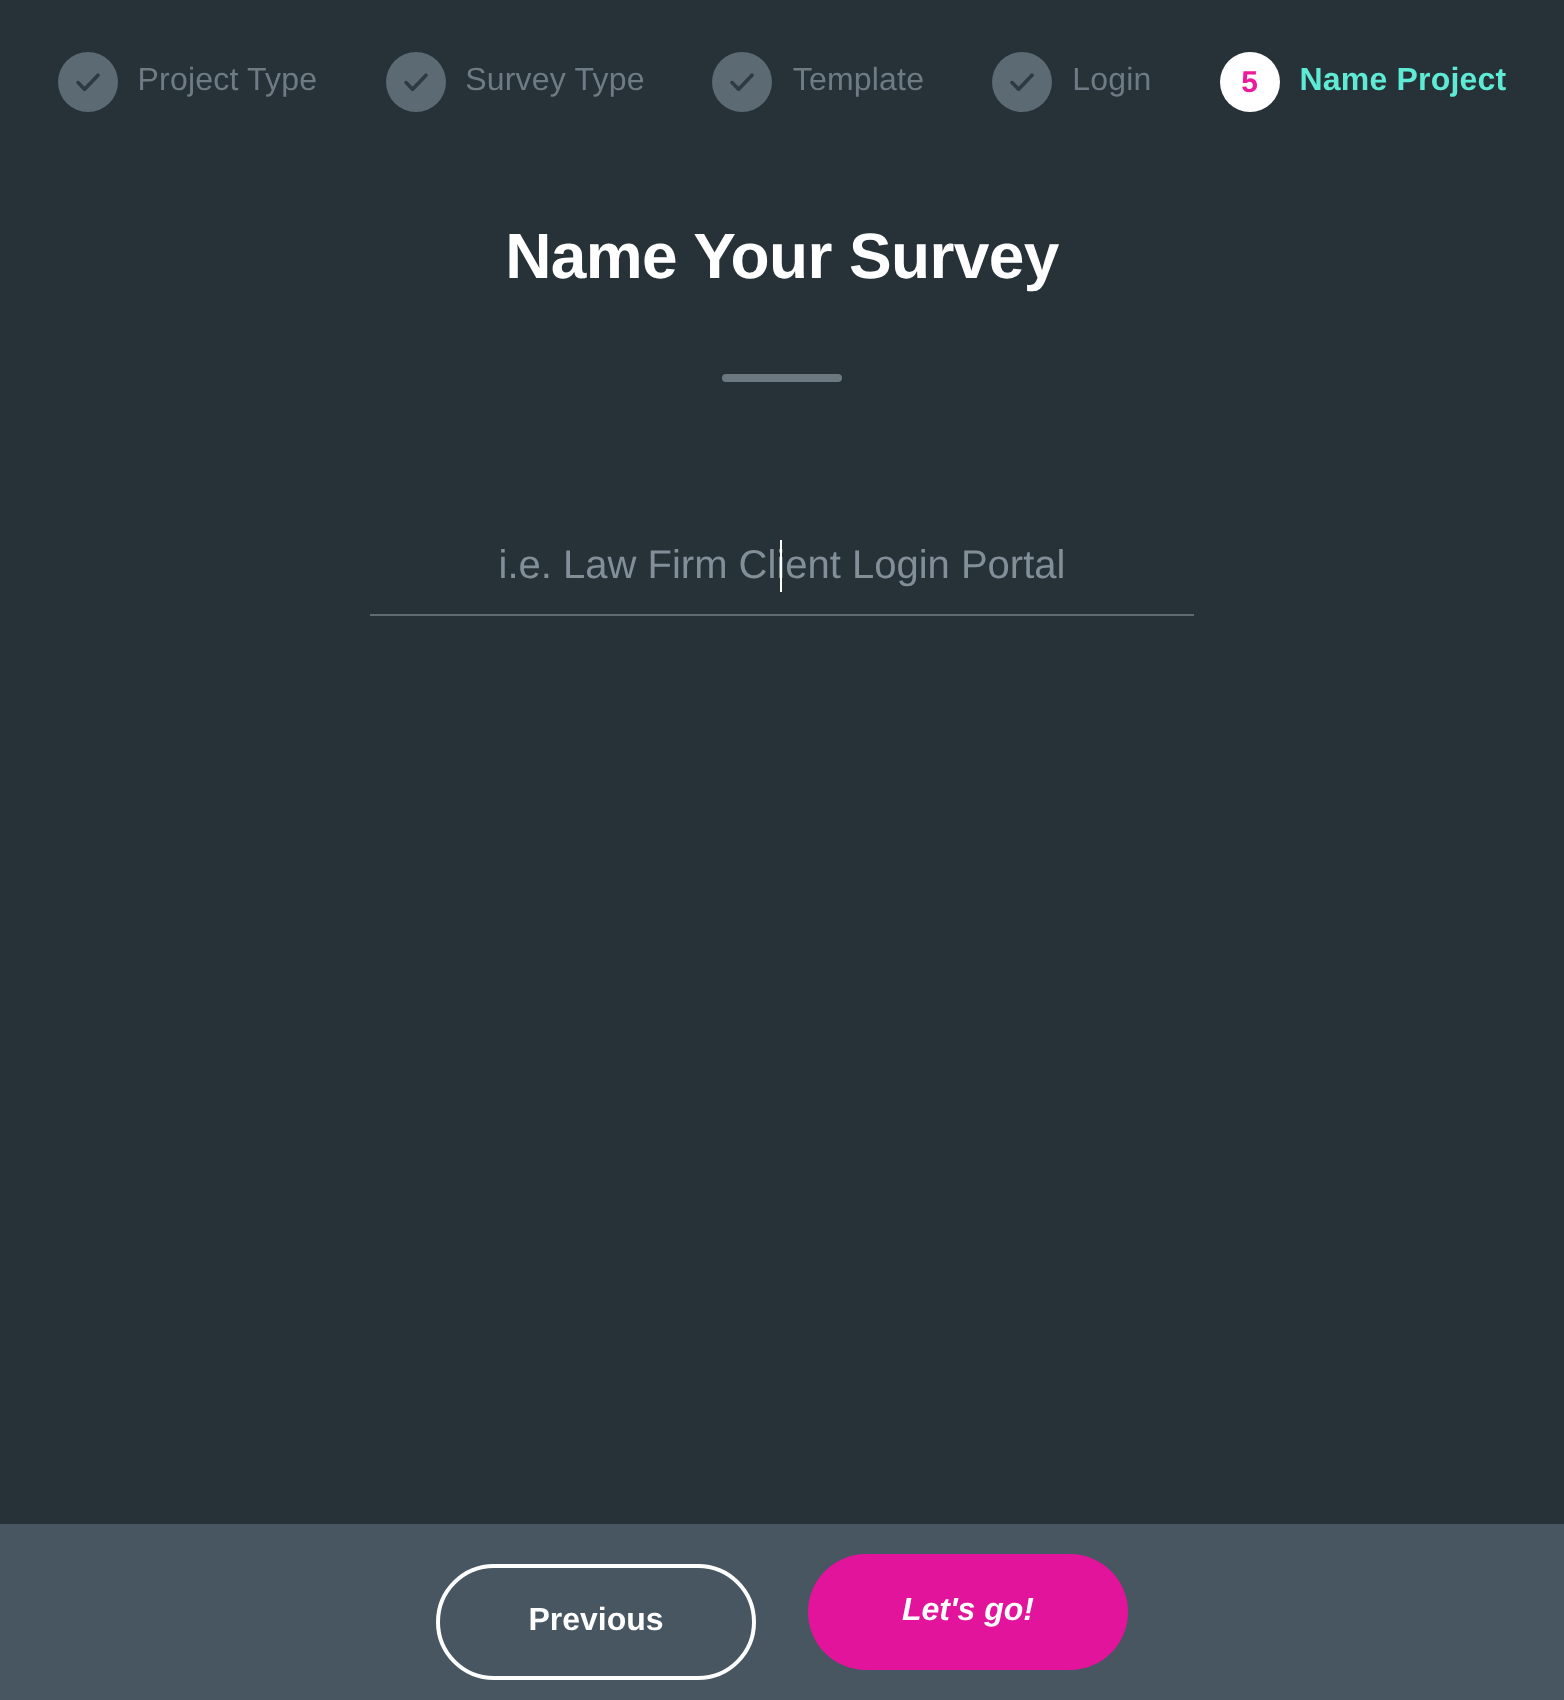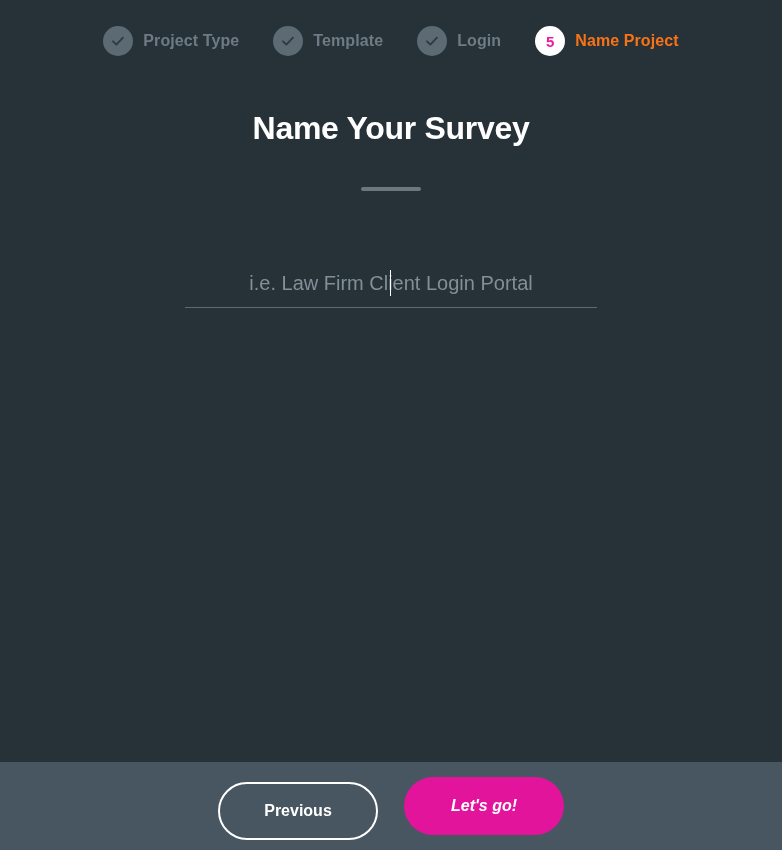--- a/index.html
+++ b/index.html
@@ -55,24 +55,23 @@
     font-size: 15px;
     font-weight: bold;
     color: #ec1b9c;
     line-height: 1;
   }
   .step-label {
     font-size: 16px;
     color: #6e7b85;
     white-space: nowrap;
     letter-spacing: 0.1px;
-    font-weight: bold;
   }
   .step.active .step-label {
-    color: #f97316;
+    color: #5eead4;
     font-weight: bold;
   }
 
   
   .content {
     text-align: center;
     padding-top: 28px;
   }
   .page-title {
     font-size: 32px;
@@ -170,20 +169,28 @@
 
   <div class="step done">
     <span class="step-badge">
       <svg width="18" height="18" viewBox="0 0 18 18" aria-hidden="true">
         <path d="M4 9.3 L7.3 12.6 L14 5.6" fill="none" stroke="#2d3a42" stroke-width="1.8" stroke-linecap="round" stroke-linejoin="round"></path>
       </svg>
     </span>
     <span class="step-label">Project Type</span>
   </div>
 
+  <div class="step done">
+    <span class="step-badge">
+      <svg width="18" height="18" viewBox="0 0 18 18" aria-hidden="true">
+        <path d="M4 9.3 L7.3 12.6 L14 5.6" fill="none" stroke="#2d3a42" stroke-width="1.8" stroke-linecap="round" stroke-linejoin="round"></path>
+      </svg>
+    </span>
+    <span class="step-label">Survey Type</span>
+  </div>
 
   <div class="step done">
     <span class="step-badge">
       <svg width="18" height="18" viewBox="0 0 18 18" aria-hidden="true">
         <path d="M4 9.3 L7.3 12.6 L14 5.6" fill="none" stroke="#2d3a42" stroke-width="1.8" stroke-linecap="round" stroke-linejoin="round"></path>
       </svg>
     </span>
     <span class="step-label">Template</span>
   </div>
 

